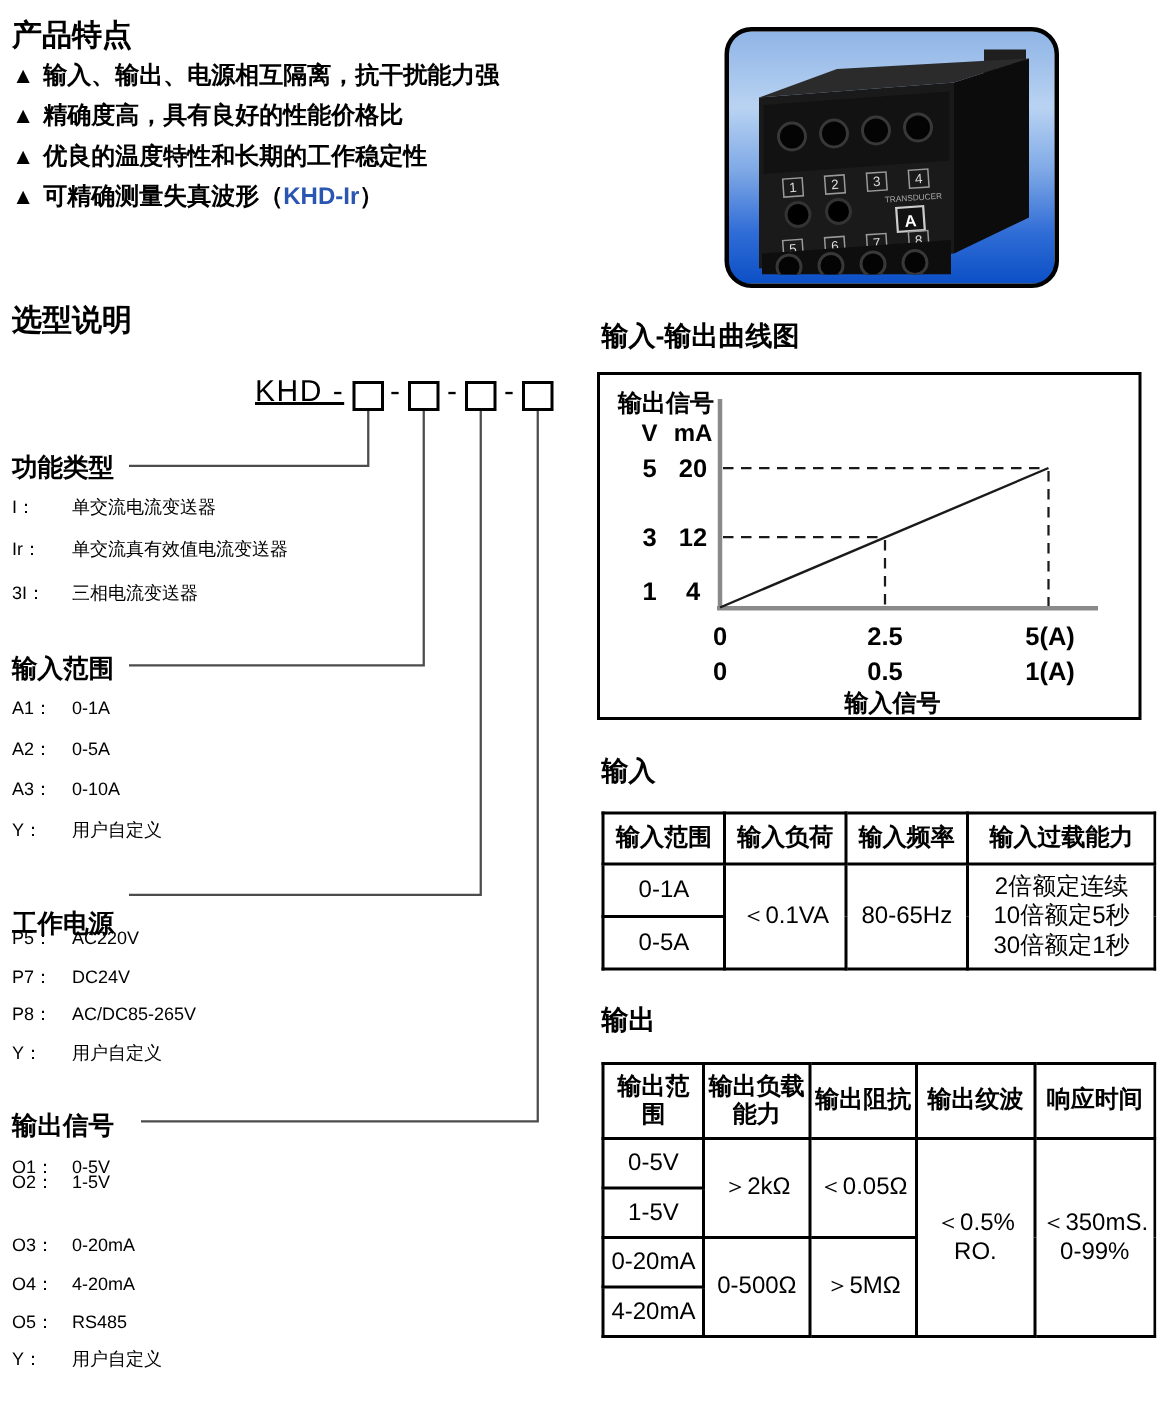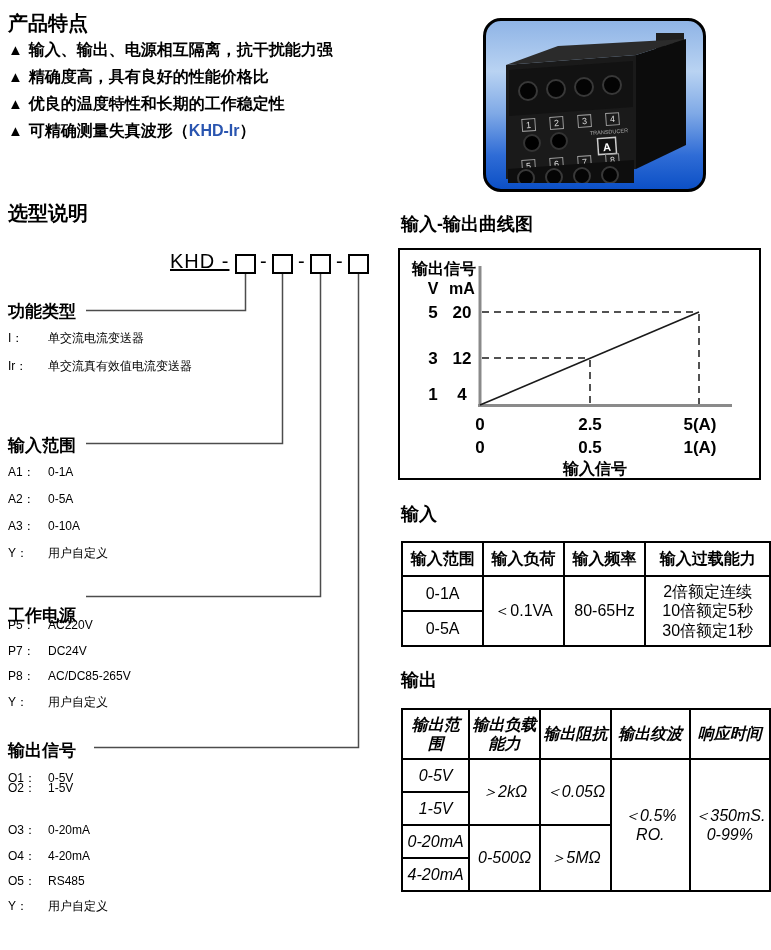--- a/index.html
+++ b/index.html
@@ -116,20 +116,21 @@
   <div class="abs khd-dash" style="left:260px;top:250px;">-</div>
   <div class="abs khd-box" style="left:272px;top:254px;"></div>
   <div class="abs khd-dash" style="left:298px;top:250px;">-</div>
   <div class="abs khd-box" style="left:310px;top:254px;"></div>
   <div class="abs khd-dash" style="left:336px;top:250px;">-</div>
   <div class="abs khd-box" style="left:348px;top:254px;"></div>
 
   <div class="abs grp-label" style="left:8px;top:300px;">功能类型</div>
   <div class="abs grp-item" style="left:8px;top:330px;"><span class="code">I：</span><span>单交流电流变送器</span></div>
   <div class="abs grp-item" style="left:8px;top:358px;"><span class="code">Ir：</span><span>单交流真有效值电流变送器</span></div>
+  <div class="abs grp-item" style="left:8px;top:387px;"><span class="code">3I：</span><span>三相电流变送器</span></div>
 
   <div class="abs grp-label" style="left:8px;top:434px;">输入范围</div>
   <div class="abs grp-item" style="left:8px;top:464px;"><span class="code">A1：</span><span>0-1A</span></div>
   <div class="abs grp-item" style="left:8px;top:491px;"><span class="code">A2：</span><span>0-5A</span></div>
   <div class="abs grp-item" style="left:8px;top:518px;"><span class="code">A3：</span><span>0-10A</span></div>
   <div class="abs grp-item" style="left:8px;top:545px;"><span class="code">Y：</span><span>用户自定义</span></div>
 
   <div class="abs grp-label" style="left:8px;top:604px;">工作电源</div>
   <div class="abs grp-item" style="left:8px;top:617px;"><span class="code">P5：</span><span>AC220V</span></div>
   <div class="abs grp-item" style="left:8px;top:643px;"><span class="code">P7：</span><span>DC24V</span></div>
@@ -196,21 +197,21 @@
         <div>30倍额定1秒</div>
       </td>
     </tr>
     <tr>
       <td style="height:31px;">0-5A</td>
     </tr>
   </tbody>
     </table>
 
   <div class="abs h2" style="left:401px;top:668px;">输出</div>
-  <table class="spec abs" style="left:401px;top:708px;font-style:italic;">
+  <table class="spec abs" style="left:401px;top:708px;">
     <tbody>
         <tr>
       <td class="hd" style="width:63px;height:46px;">输出范围</td>
       <td class="hd" style="width:67px;">输出负载能力</td>
       <td class="hd" style="width:67px;">输出阻抗</td>
       <td class="hd" style="width:76px;">输出纹波</td>
       <td class="hd" style="width:76px;">响应时间</td>
     </tr>
     <tr>
       <td style="height:29px;">0-5V</td>

